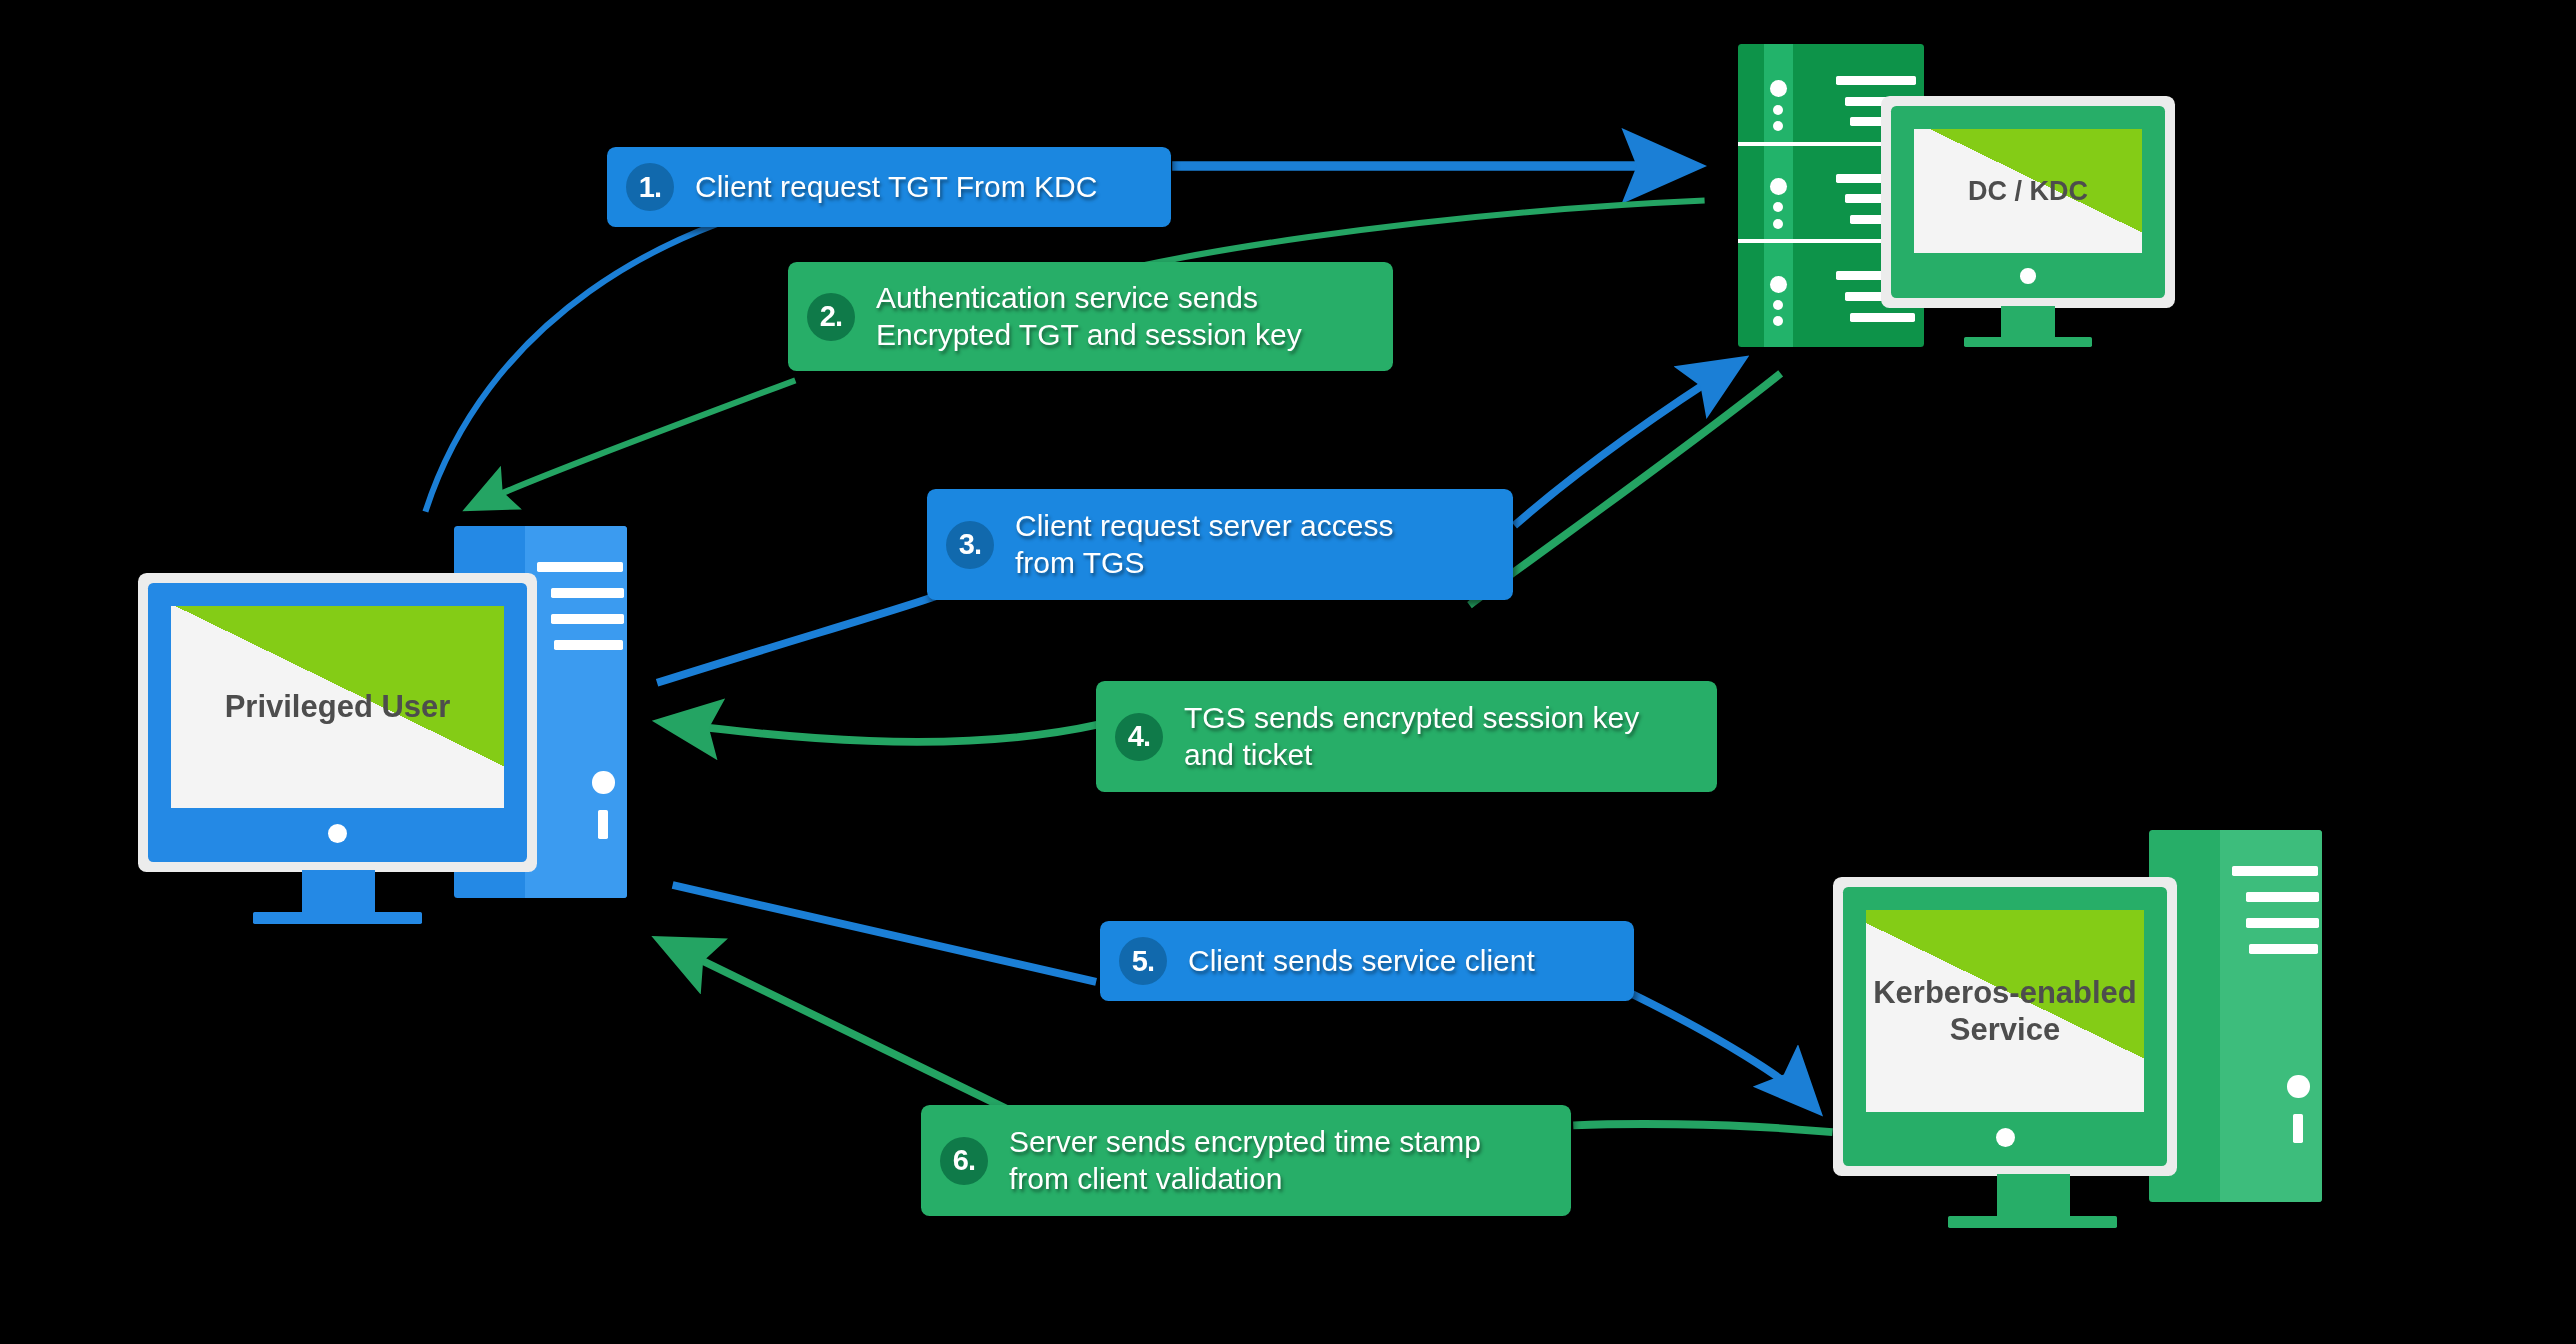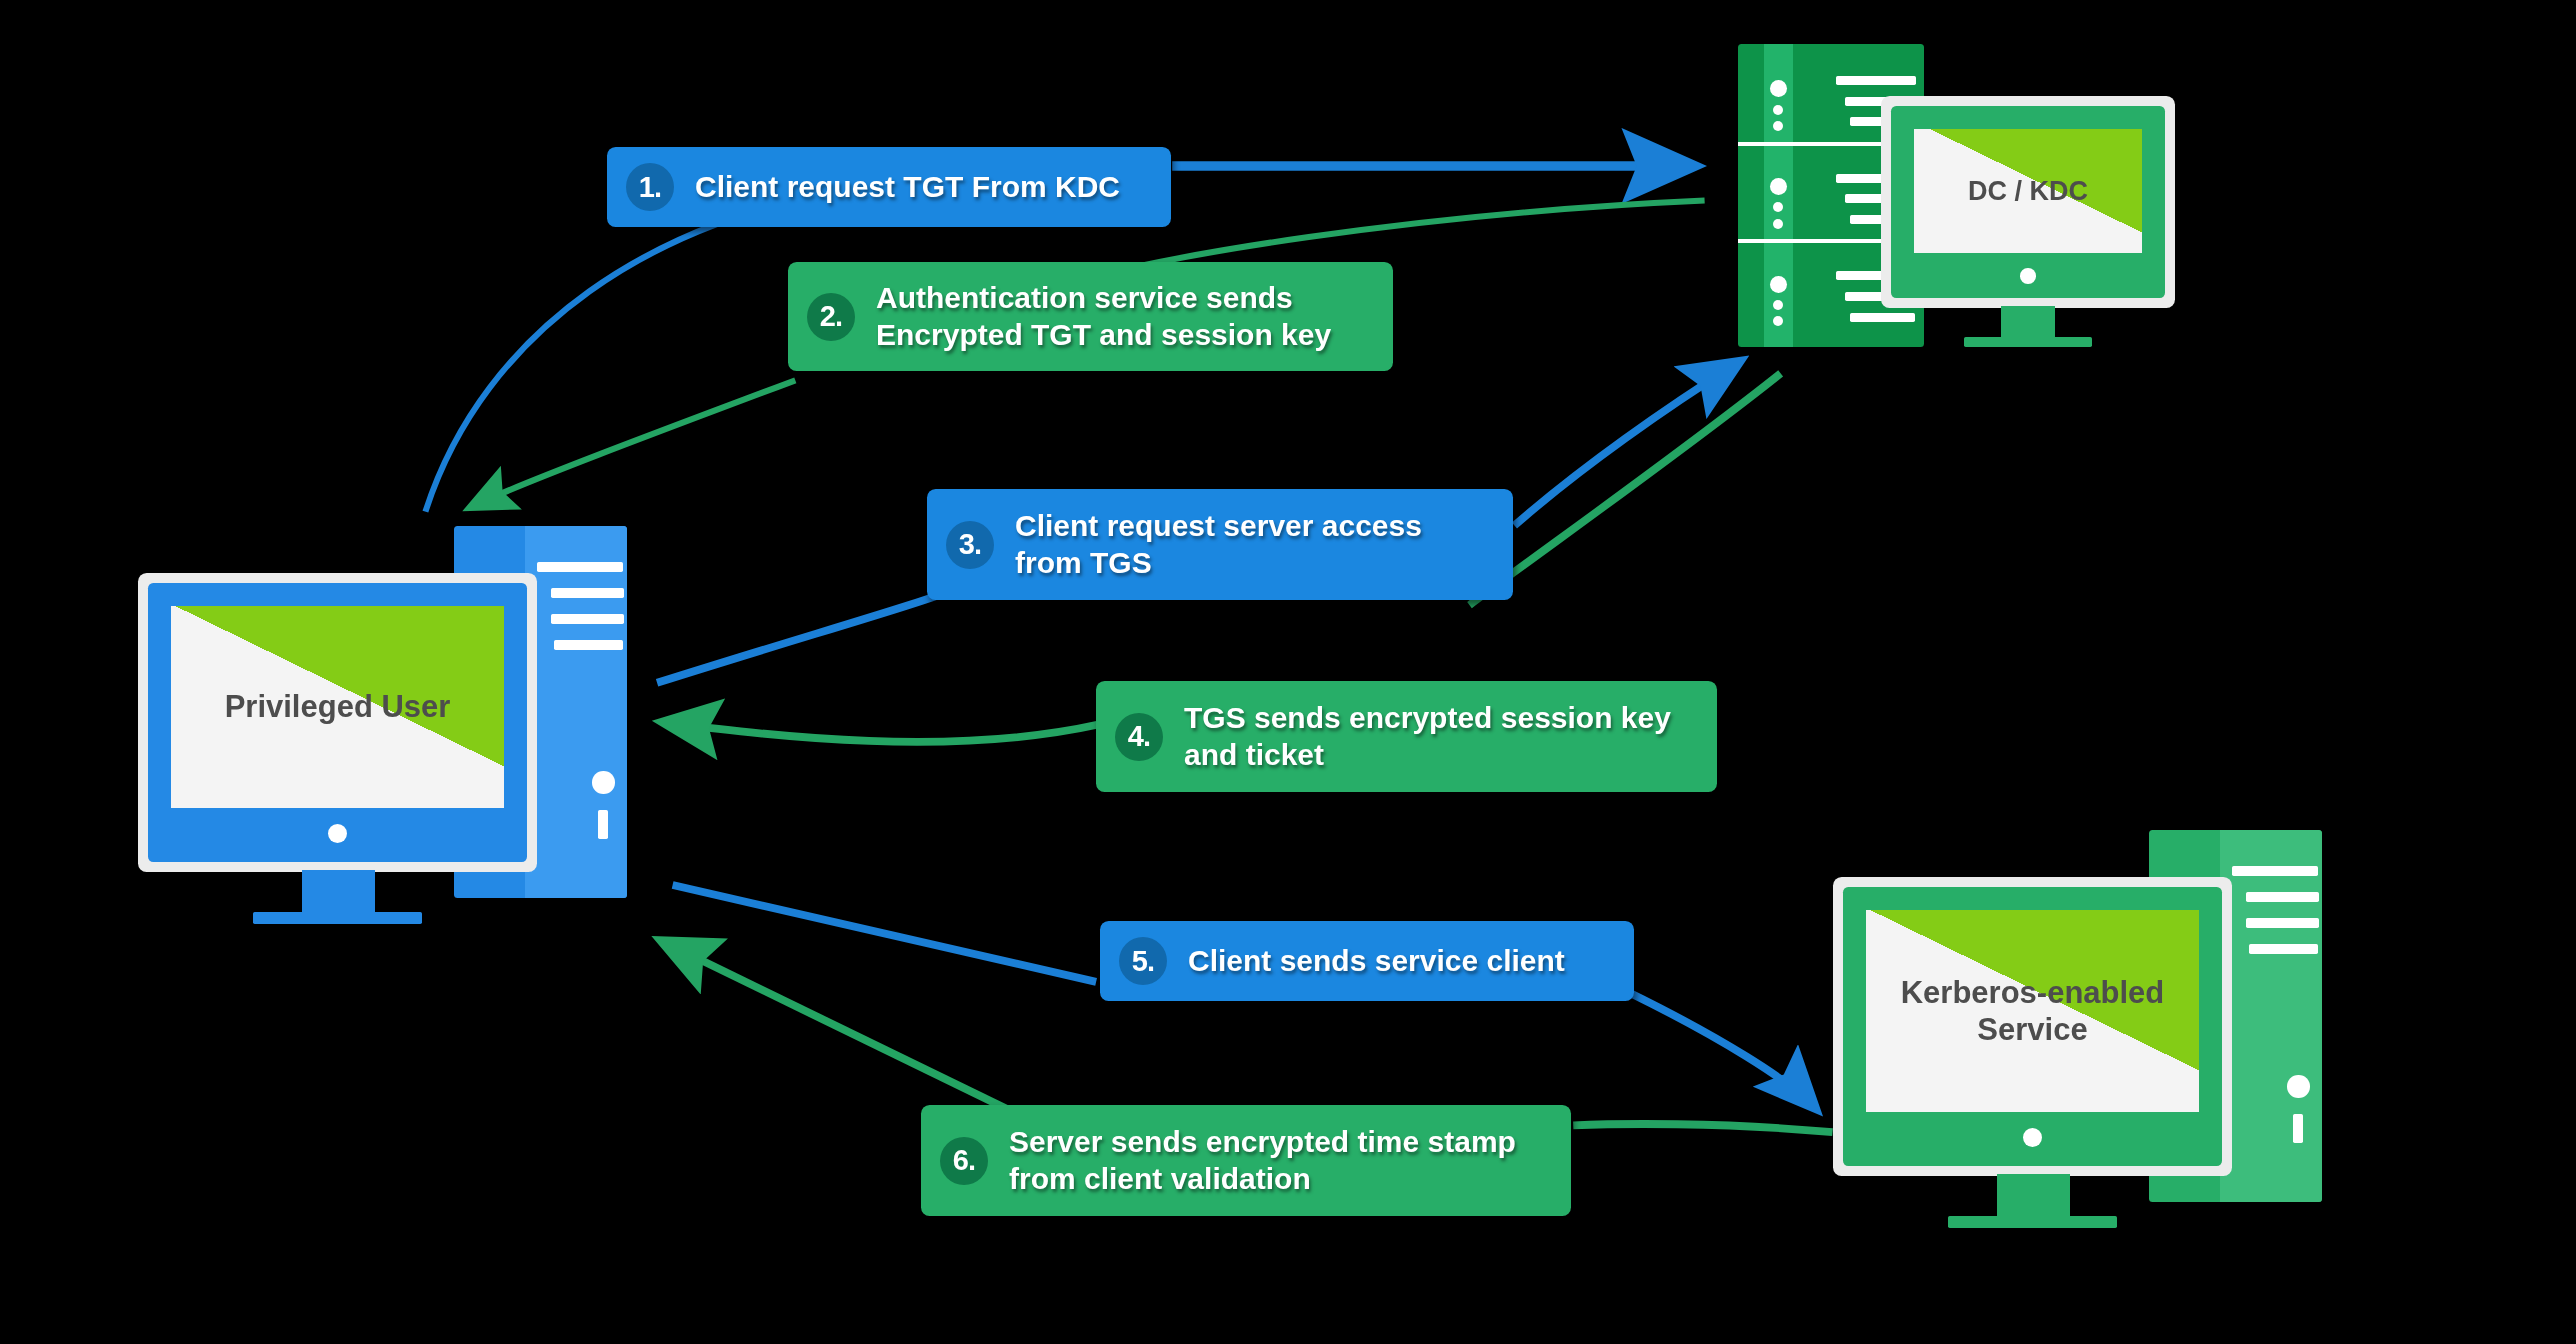--- a/index.html
+++ b/index.html
@@ -49,21 +49,21 @@
     font-weight: bold;
     margin-right: 21px;
     letter-spacing: -0.9px;
   }
   .callout.blue  .badge { background: #1169ad; }
   .callout.green .badge { background: #0f7a49; }
 
   .callout-text {
     color: #ffffff;
     font-size: 30px;
-    font-weight: bold;
+    font-weight: normal;
     line-height: 1.22;
     text-shadow: 1.7px 2.6px 3.5px rgba(0,0,0,0.45);
     white-space: pre-line;
   }
 
   
   .device {
     position: absolute;
   }
 
@@ -299,21 +299,21 @@
     <div class="tower" style="left:316px; top:0px; width:173px; height:372px; background:#27ae68;">
       <div class="tower-stripe" style="right:0; width:102px; background:#3dbd7c;"></div>
       <div class="tower-line" style="left:83px; top:36px; width:86px;"></div>
       <div class="tower-line" style="left:97px; top:62px; width:73px;"></div>
       <div class="tower-line" style="left:97px; top:88px; width:73px;"></div>
       <div class="tower-line" style="left:100px; top:114px; width:69px;"></div>
       <div class="tower-knob" style="left:138px; top:245px;"></div>
       <div class="tower-stub" style="left:144px; top:284px;"></div>
     </div>
 
-    <div class="monitor" style="left:0px; top:47px; width:399px; height:299px;">
+    <div class="monitor" style="left:0px; top:47px; width:344px; height:299px;">
       <div class="monitor-outer"></div>
       <div class="monitor-bezel" style="background:#27ae68;">
         <div class="screen">
           <div class="screen-gloss"></div>
           <div class="screen-label">Kerberos-enabled
 Service</div>
         </div>
         <div class="mon-dot"></div>
       </div>
     </div>

